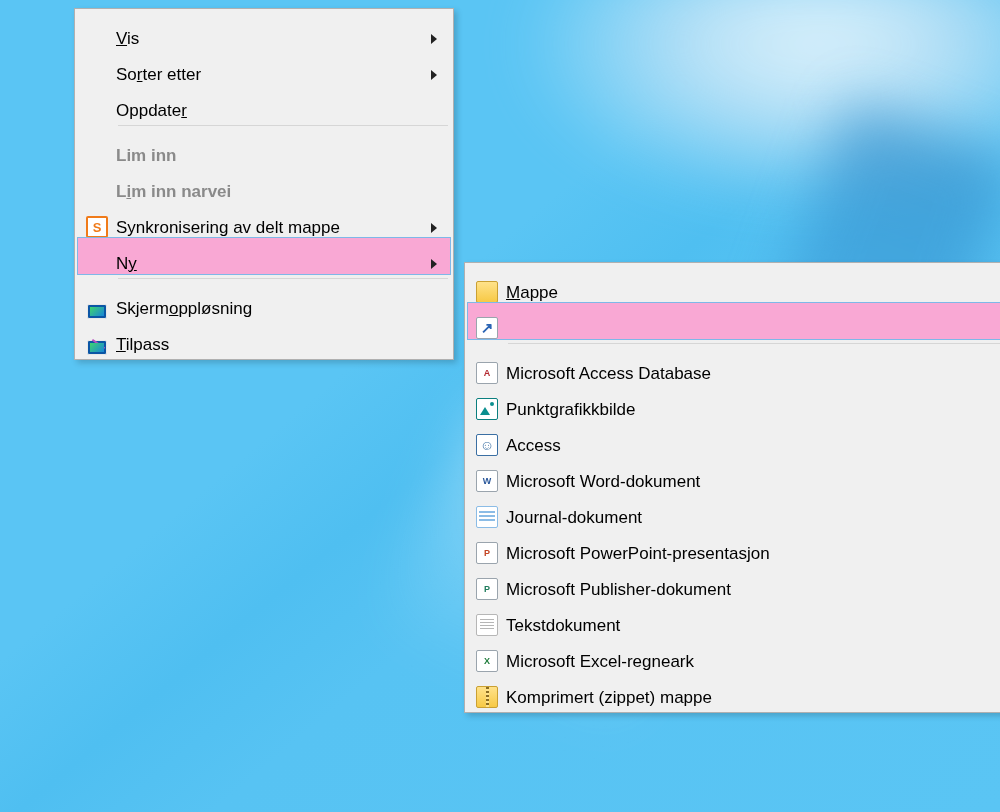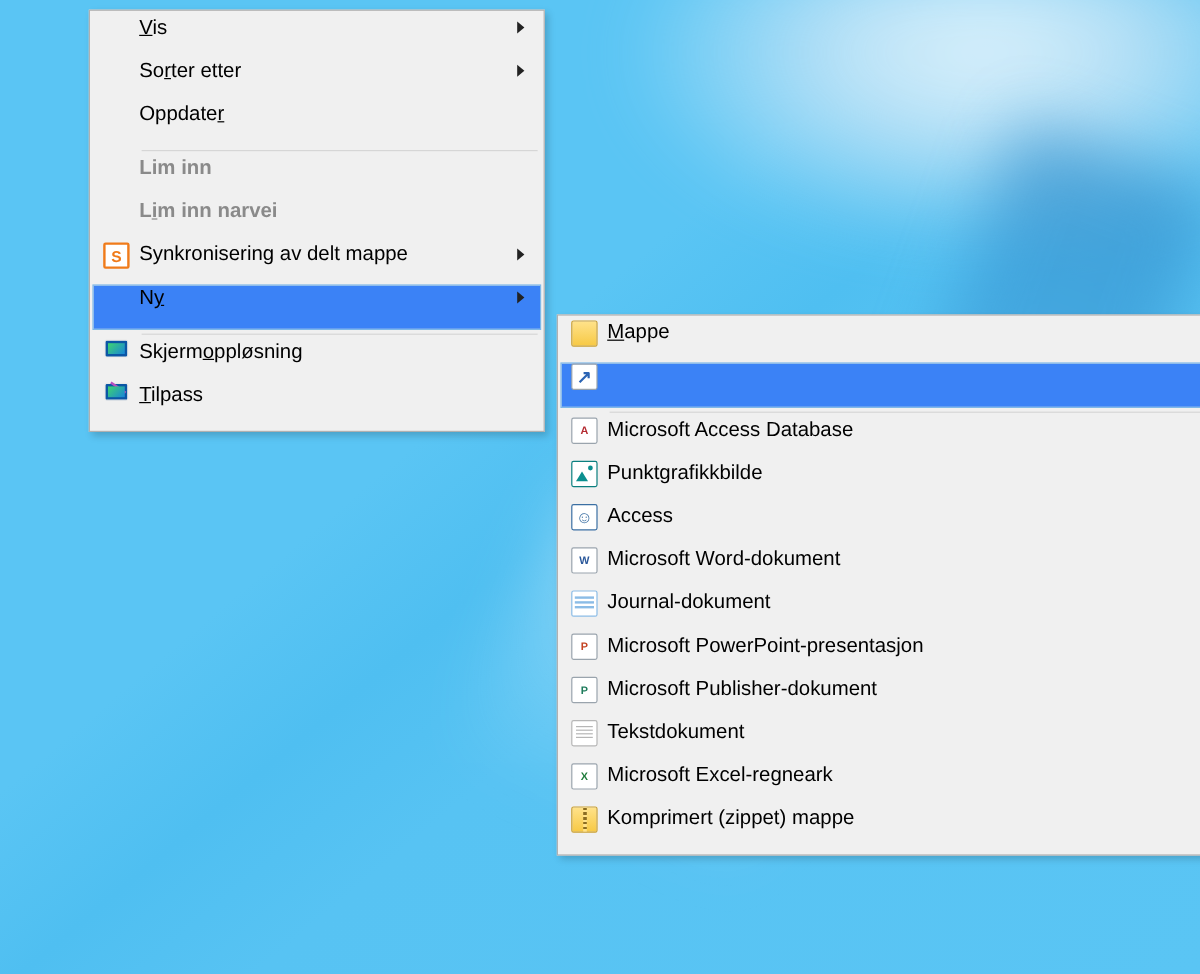--- a/index.html
+++ b/index.html
@@ -36,28 +36,28 @@
     background: #f0f0f0;
     border: 1px solid #b0b0b0;
     box-shadow: 3px 3px 6px rgba(0,0,0,.18);
     padding: 4px 3px;
   }
   .menu.primary { left: 74px; top: 8px; width: 380px; }
   .menu.sub    { left: 441px; top: 262px; width: 544px; margin-left: 23px; }
 
   .item {
     display: flex;
-    align-items: flex-start;
+    align-items: flex-end;
     height: 36px;
     padding: 0 6px 0 0;
     position: relative;
   }
   .item.disabled { color: #8a8a8a; font-weight: bold; }
   .item.sel {
-    background: #3b82f6;
+    background: #f9a8d4;
     outline: 1px solid #7eb8e8;
   }
 
   .icon-col {
     width: 38px;
     display: flex;
     align-items: center;
     justify-content: center;
   }
   .label {

